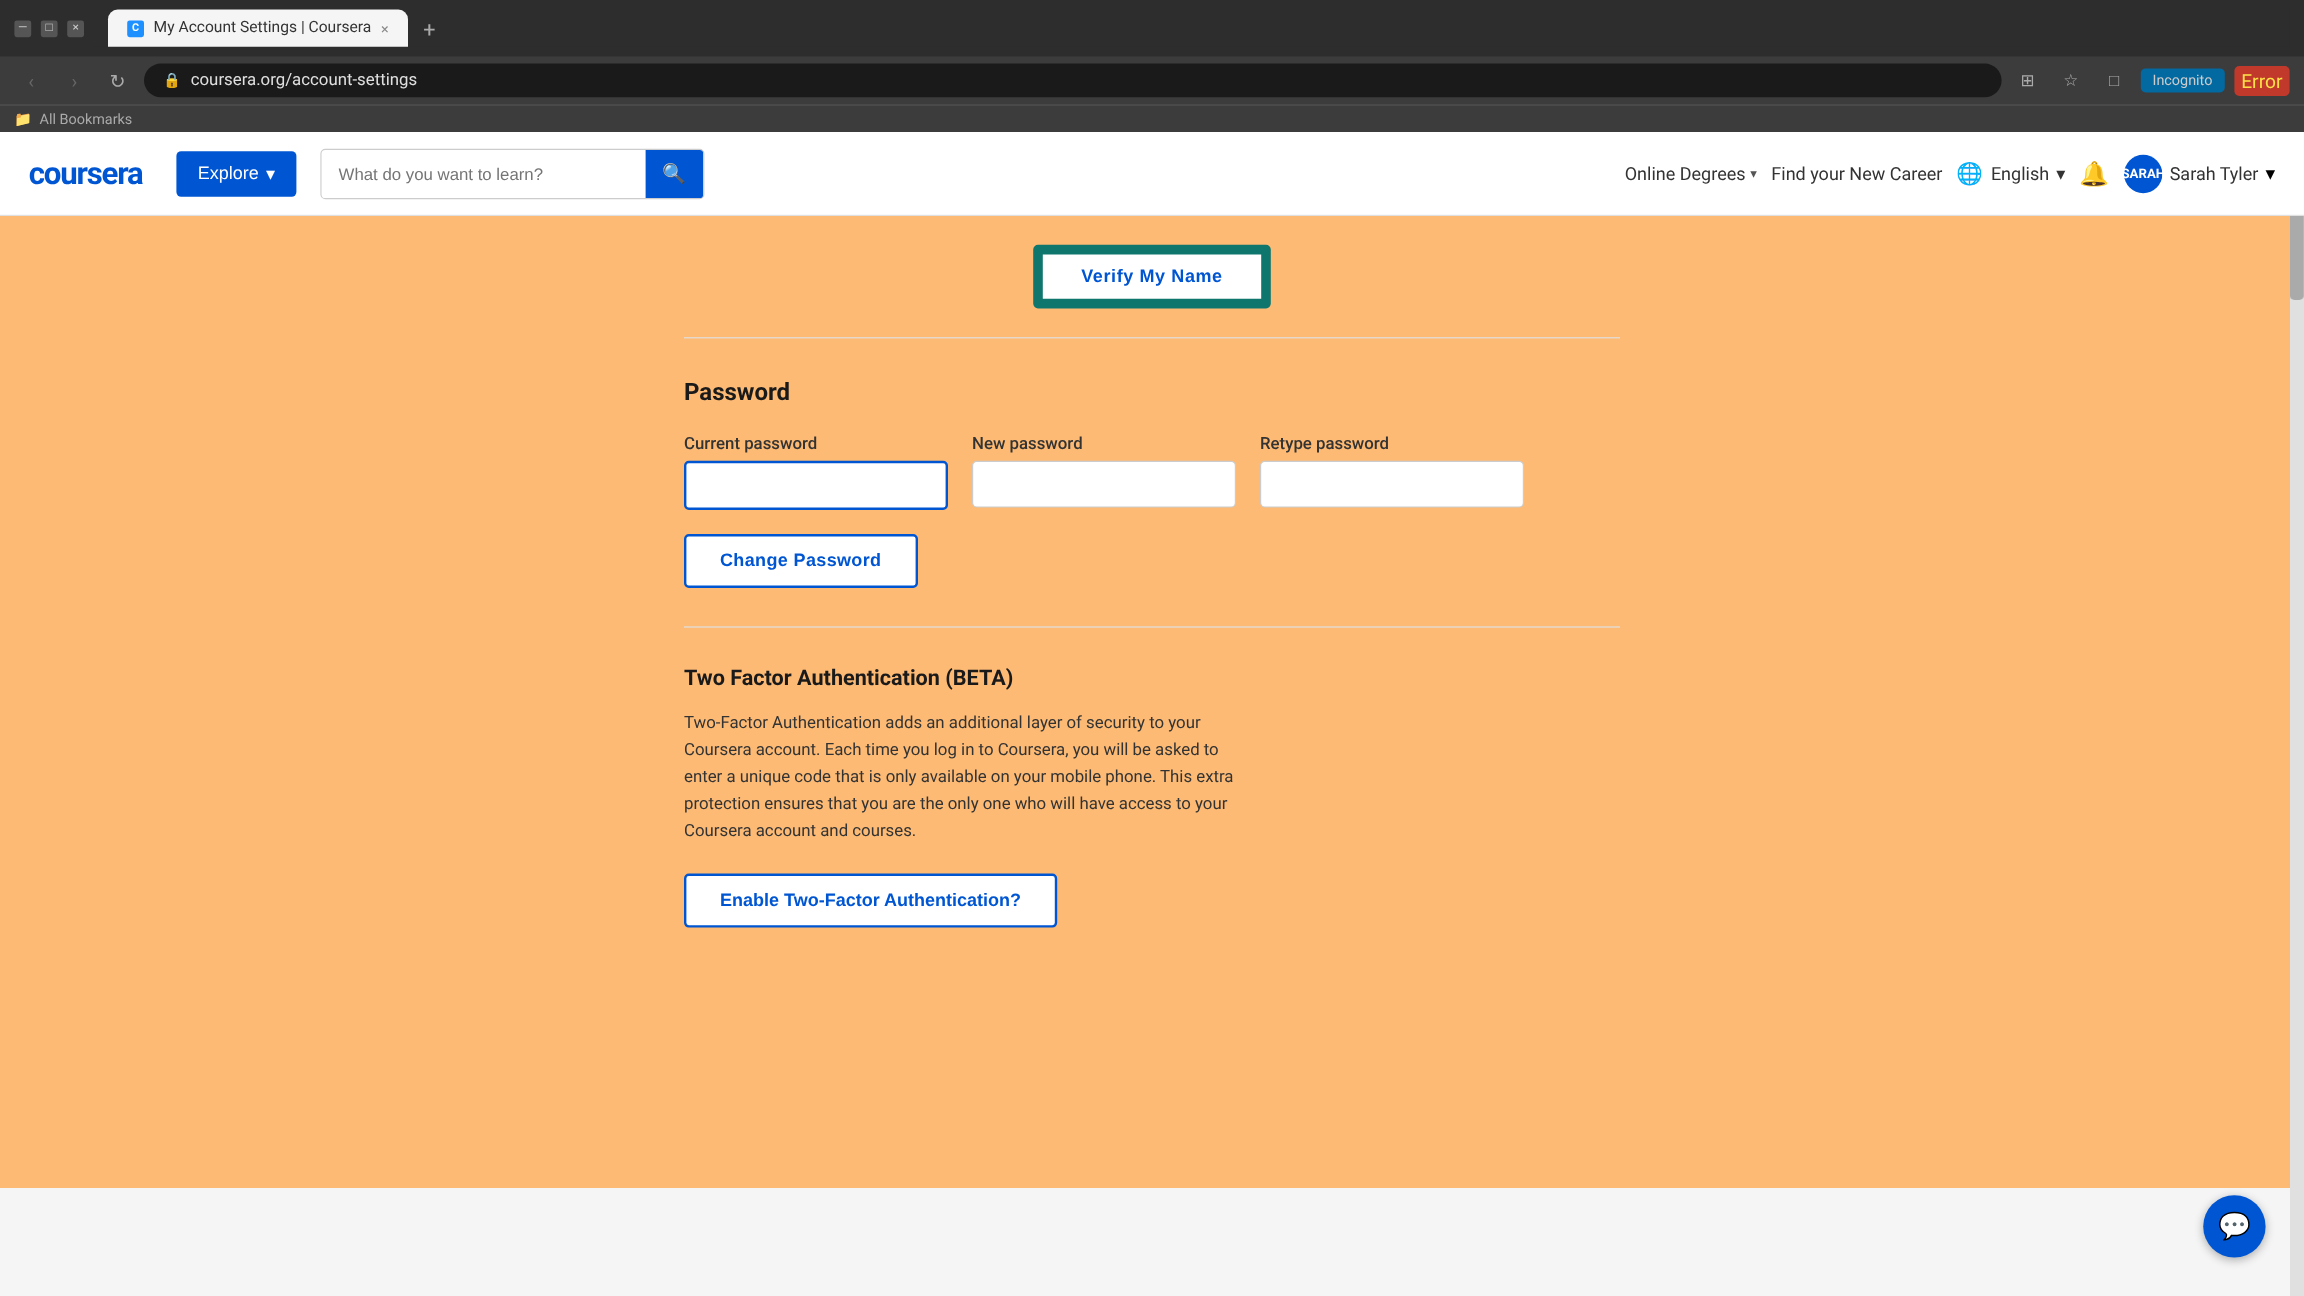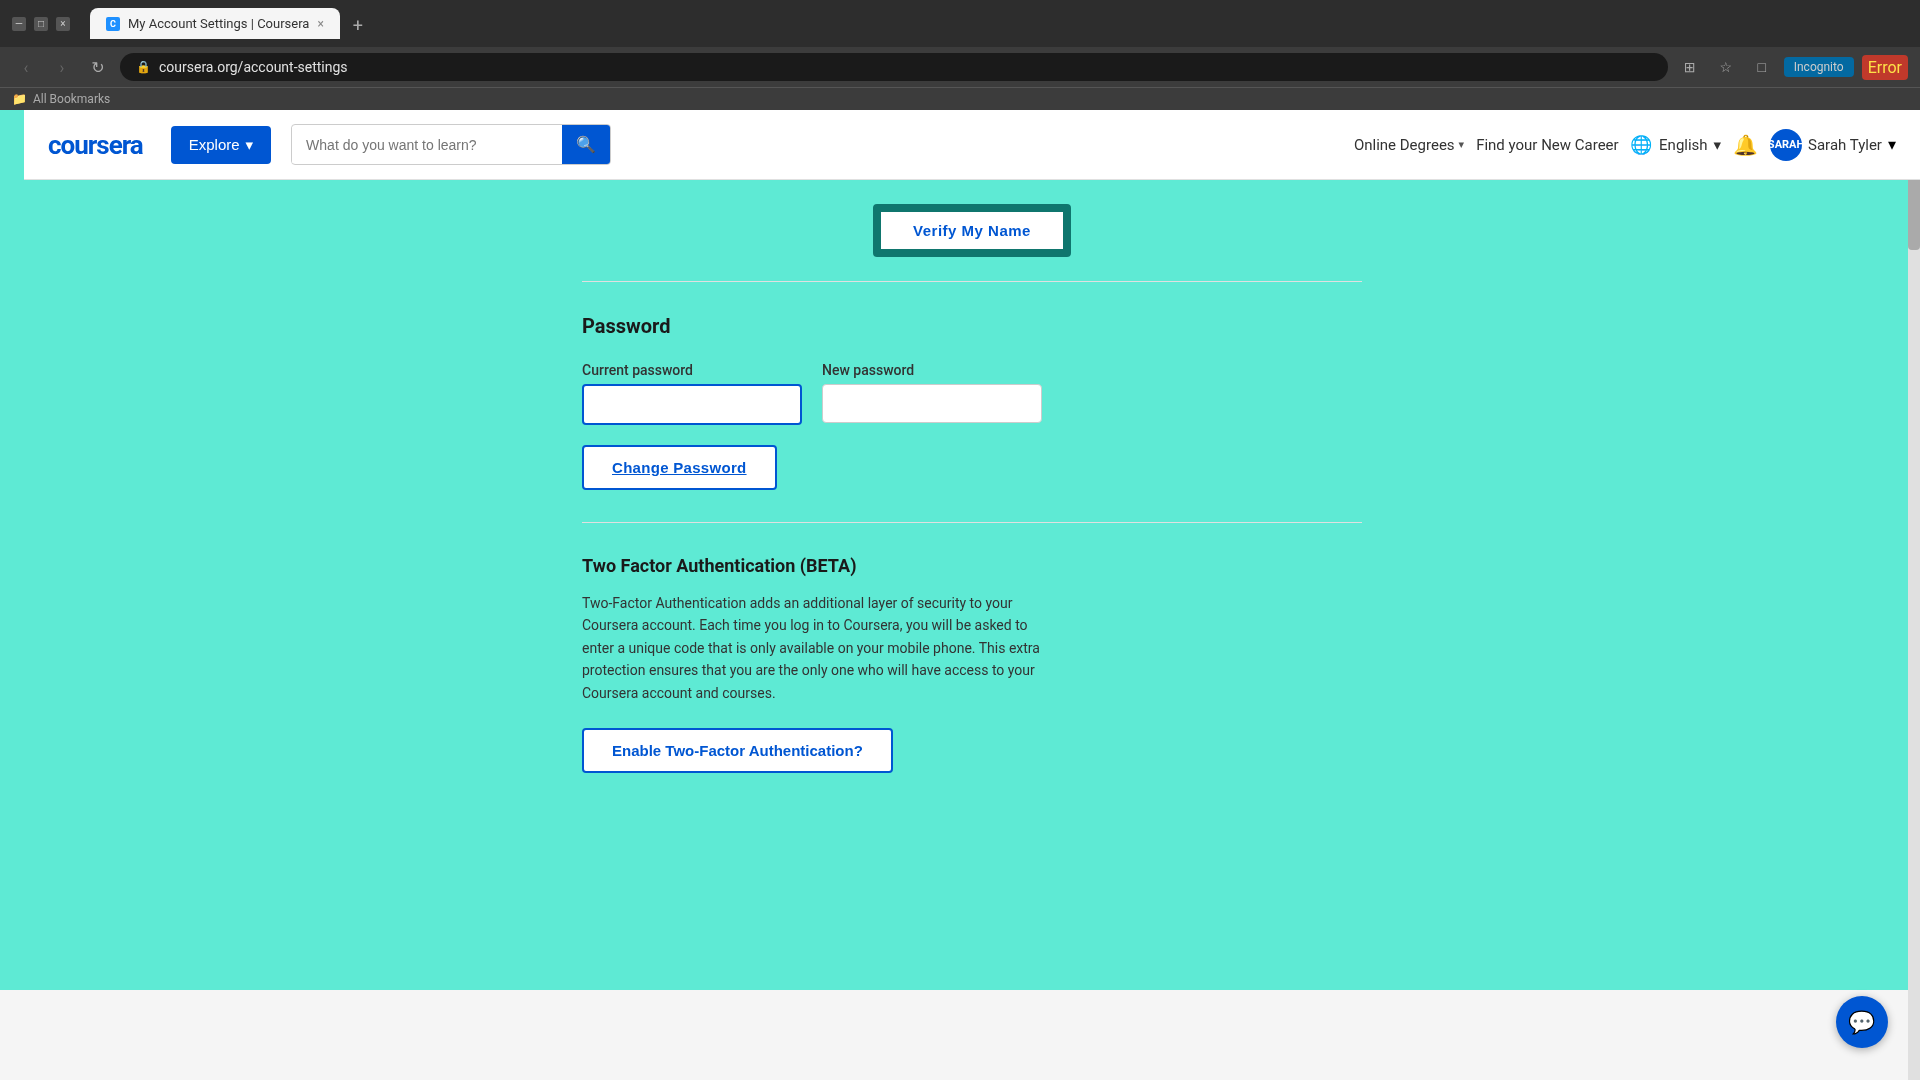--- a/index.html
+++ b/index.html
@@ -117,21 +117,21 @@
     .bookmarks-bar {
       background: #3c3c3c;
       padding: 4px 12px;
       color: #aaa;
       font-size: 12px;
       display: flex; align-items: center; gap: 6px;
       border-top: 1px solid #555;
     }
 
     
-    .app { background: #5eead4; min-height: 880px; padding-left: 24px; }
+    .app { background: #fdba74; min-height: 880px; }
 
     
     .navbar {
       background: white;
       display: flex;
       align-items: center;
       padding: 0 24px;
       height: 70px;
       border-bottom: 1px solid #e0e0e0;
       gap: 20px;
@@ -286,21 +286,20 @@
     .change-password-btn {
       border: 2px solid #0056D2;
       background: white;
       color: #0056D2;
       padding: 12px 28px;
       font-size: 15px;
       font-weight: 600;
       border-radius: 4px;
       cursor: pointer;
       letter-spacing: 0.3px;
-      text-decoration: underline;
     }
 
     
     .tfa-section {
       padding: 32px 0;
     }
     .tfa-title {
       font-size: 18px;
       font-weight: 700;
       color: #1a1a1a;
@@ -445,20 +444,24 @@
       <div class="section-title">Password</div>
       <div class="fields-row">
         <div class="field-group">
           <label class="field-label">Current password</label>
           <input class="field-input" type="password" style="">
         </div>
         <div class="field-group">
           <label class="field-label">New password</label>
           <input class="field-input normal" type="password" style="">
         </div>
+        <div class="field-group">
+          <label class="field-label">Retype password</label>
+          <input class="field-input normal" type="password" style="">
+        </div>
       </div>
       <button class="change-password-btn">Change Password</button>
     </div>
 
     <div class="tfa-section">
       <div class="tfa-title">Two Factor Authentication (BETA)</div>
       <div class="tfa-description">Two-Factor Authentication adds an additional layer of security to your Coursera account. Each time you log in to Coursera, you will be asked to enter a unique code that is only available on your mobile phone. This extra protection ensures that you are the only one who will have access to your Coursera account and courses.</div>
       <button class="tfa-btn">Enable Two-Factor Authentication?</button>
     </div>
 

